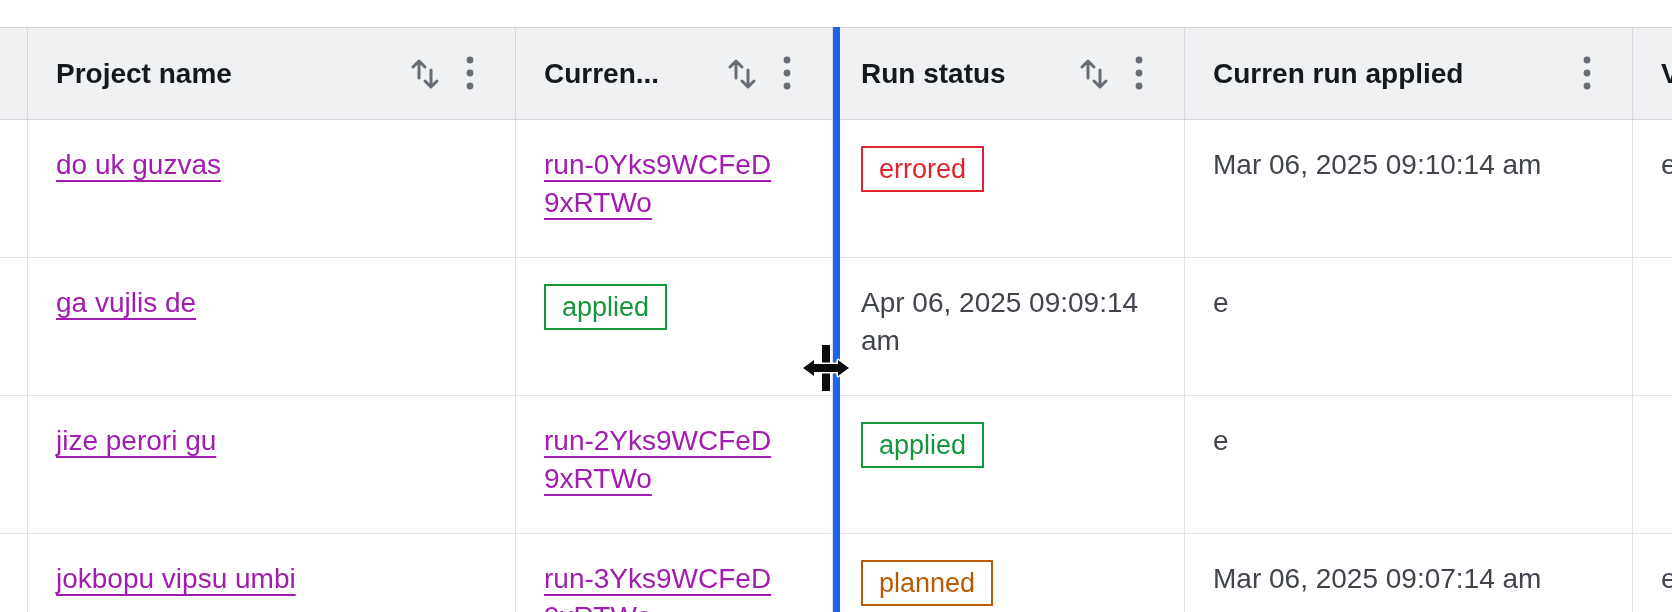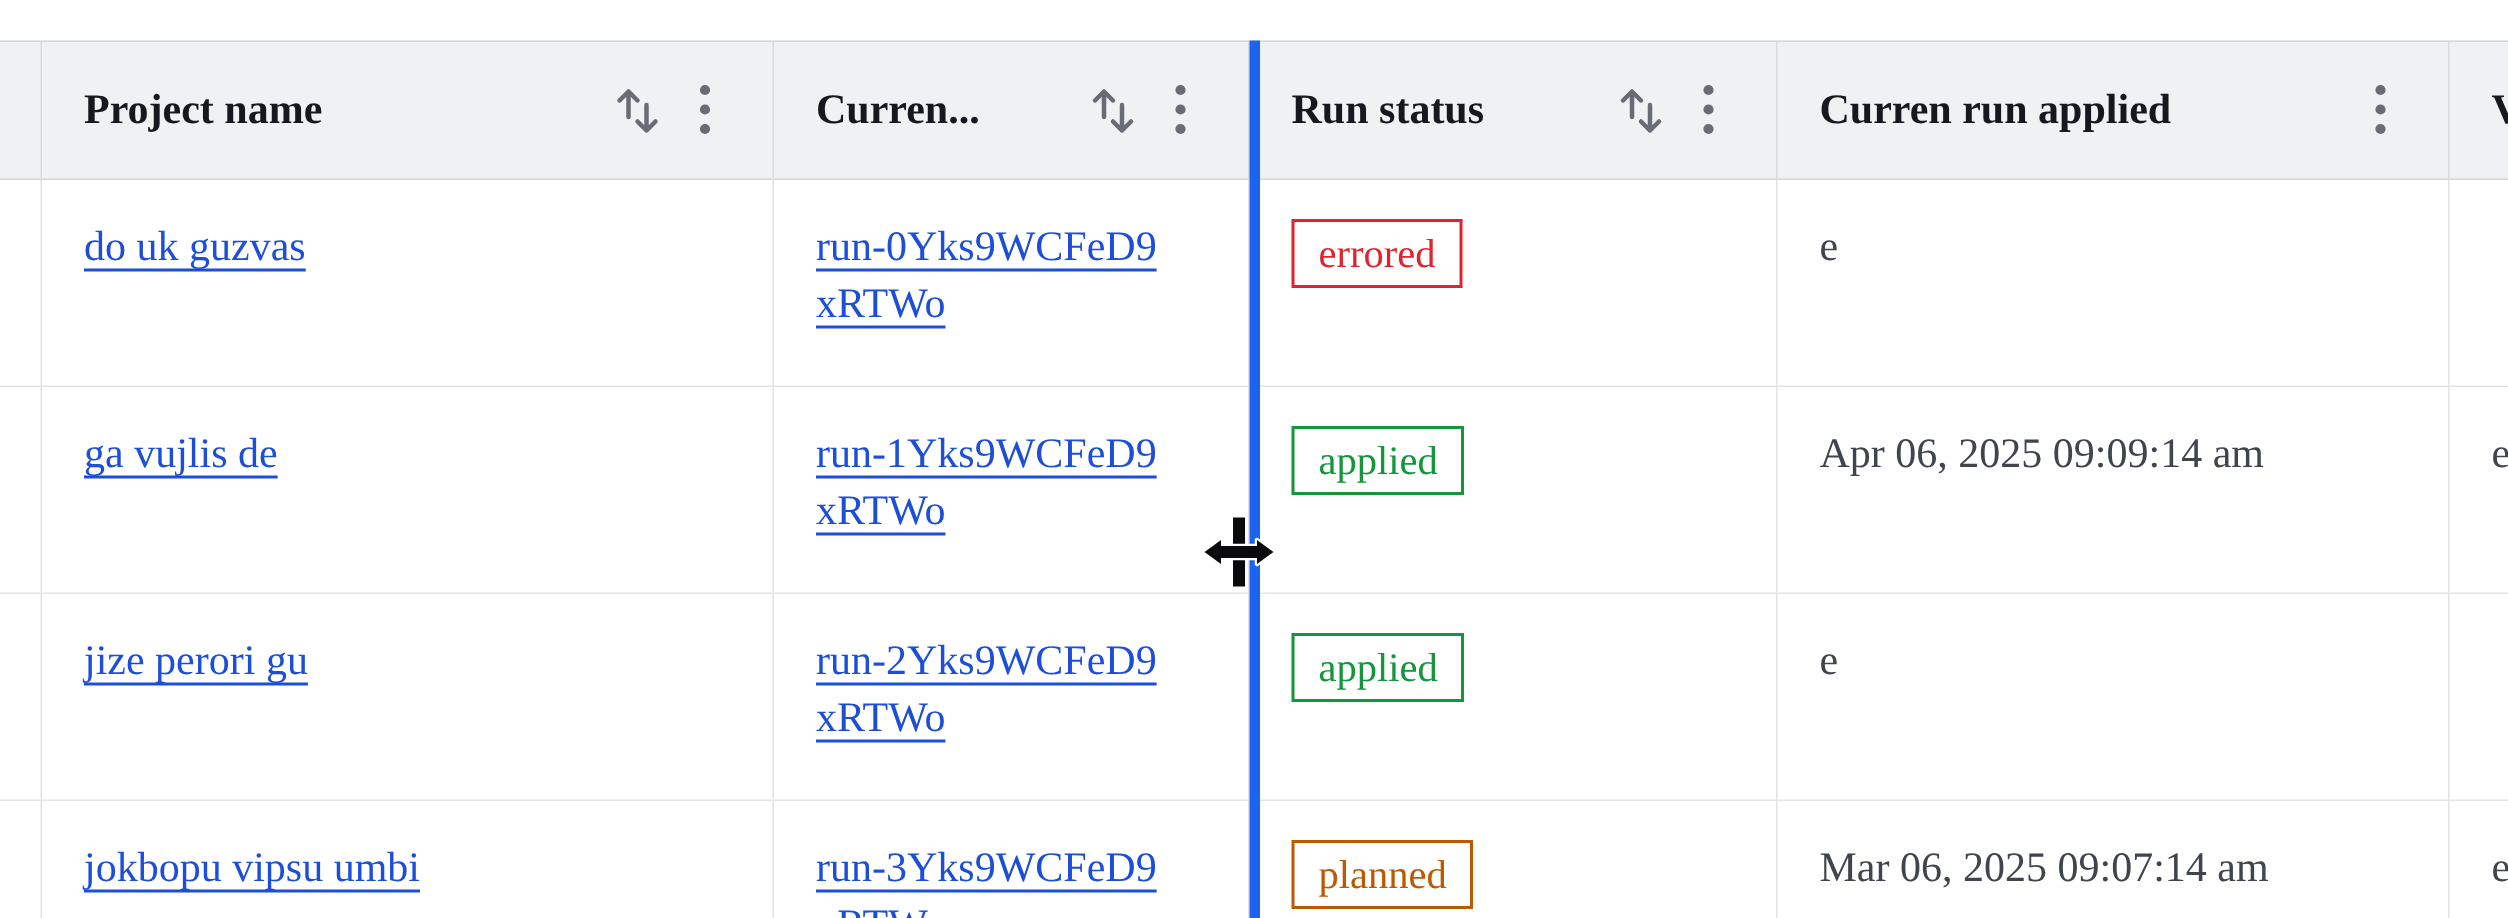--- a/index.html
+++ b/index.html
@@ -7,21 +7,20 @@
     width: 1672px; height: 612px;
     overflow: hidden;
     background: #ffffff;
     font-family: "Liberation Sans", sans-serif;
   }
   .viewport {
     position: relative;
     width: 1672px; height: 612px;
     overflow: hidden;
     background: #ffffff;
-    font-family: Liberation Serif, serif;
   }
   .table {
     position: absolute;
     top: 27px; left: 0;
     width: 1933px;
   }
   .grid {
     display: grid;
     grid-template-columns: 28px 488px 317px 352px 448px 300px;
   }
@@ -66,21 +65,21 @@
   .td {
     padding: 26px 28px 0 28px;
     border-right: 1px solid #e0e2e6;
     font-size: 28px;
     line-height: 38px;
     min-width: 0;
     overflow: hidden;
   }
   .td.spacer, .th.spacer { padding: 0; }
   a.cell-link {
-    color: #1d4ed8;
+    color: #a21caf;
     text-decoration: underline;
     text-decoration-thickness: 2px;
     text-underline-offset: 6px;
     cursor: pointer;
   }
   a.run-link {
     display: inline-block;
     max-width: 232px;
     word-break: break-all;
   }
@@ -191,30 +190,28 @@
       <div class="td spacer"></div>
       <div class="td">
         <a class="cell-link">do uk guzvas</a>
       </div>
       <div class="td">
         <a class="cell-link run-link">run-0Yks9WCFeD9xRTWo</a>
       </div>
       <div class="td">
         <span class="badge" style="color: rgb(224, 36, 47); border-color: rgb(224, 36, 47);">errored</span>
       </div>
+      <div class="td ts">Mar 06, 2025 09:10:14 am</div>
       <div class="td ts">e</div>
     </div>
 
     <div class="tr grid">
       <div class="td spacer"></div>
       <div class="td">
         <a class="cell-link">ga vujlis de</a>
-      </div>
-      <div class="td">
-        <a class="cell-link run-link">run-1Yks9WCFeD9xRTWo</a>
       </div>
       <div class="td">
         <span class="badge" style="color: rgb(20, 150, 58); border-color: rgb(20, 150, 58);">applied</span>
       </div>
       <div class="td ts">Apr 06, 2025 09:09:14 am</div>
       <div class="td ts">e</div>
     </div>
 
     <div class="tr grid">
       <div class="td spacer"></div>

